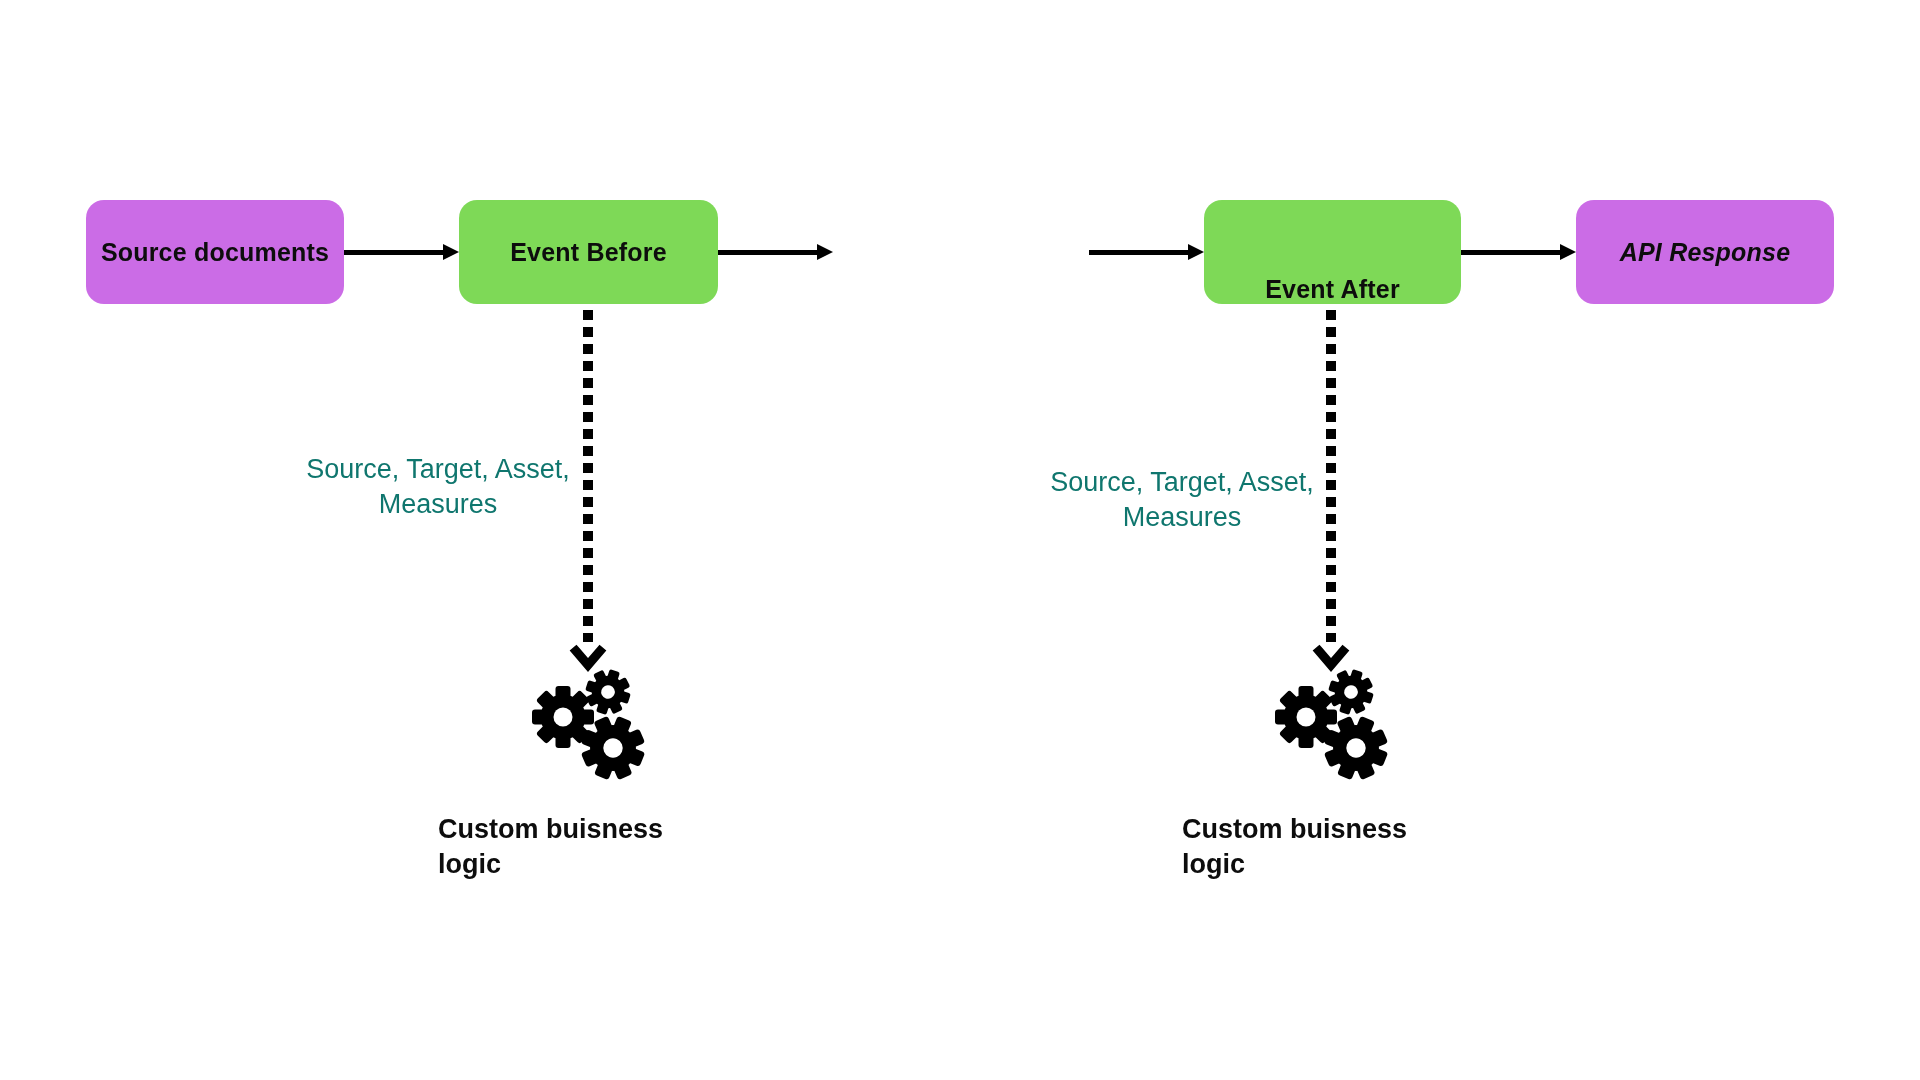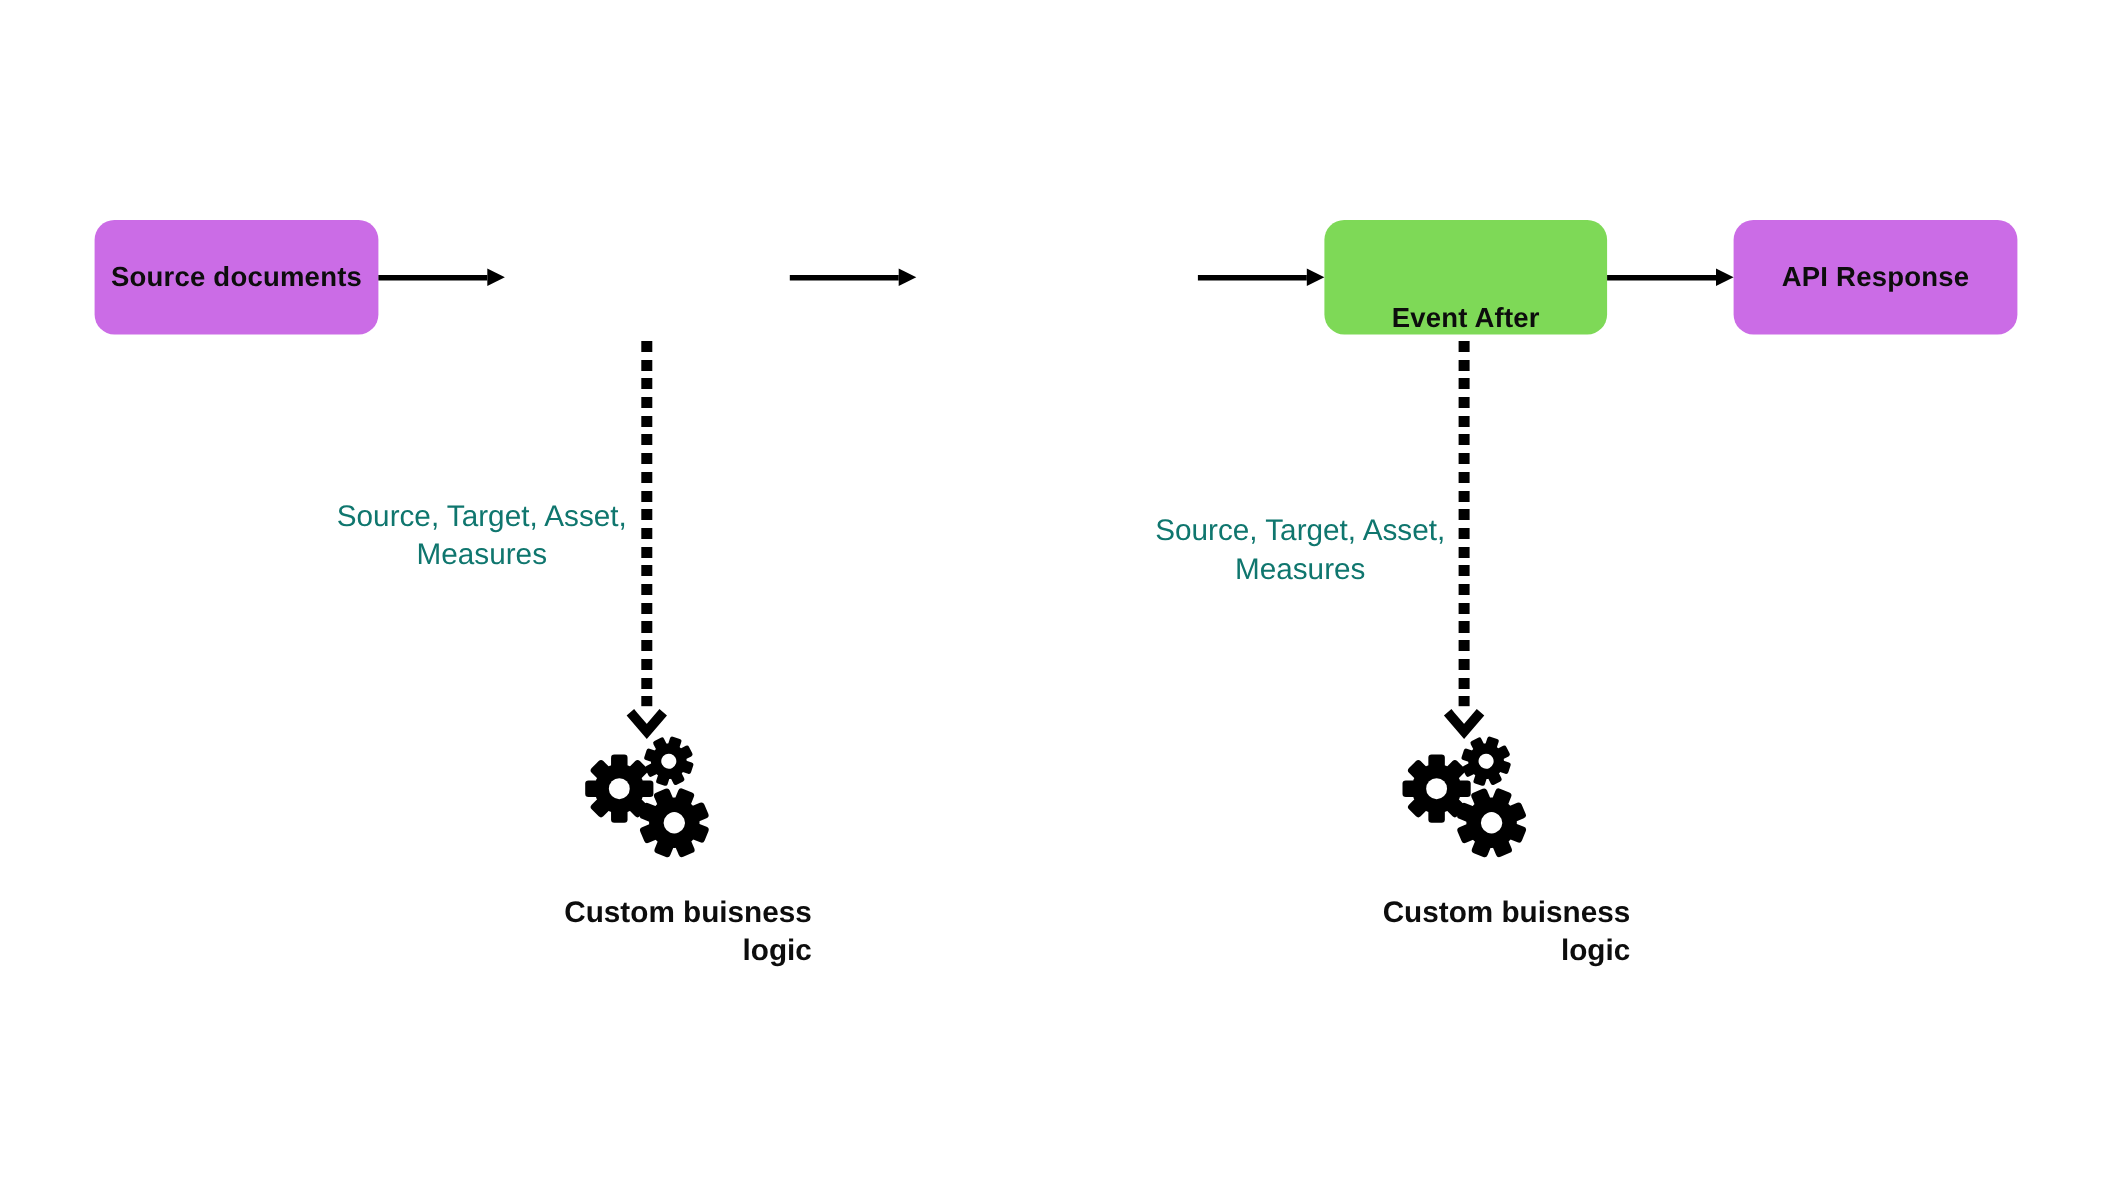--- a/index.html
+++ b/index.html
@@ -12,21 +12,21 @@
     display:flex;align-items:center;justify-content:center;
   }
   .node-label{
     font-size:25px;font-weight:700;color:#0d0d0d;letter-spacing:0.2px;
     text-align:center;white-space:nowrap;
   }
   .n1{left:86px;width:258px;}
   .n2{left:459px;width:259px;}
   .n3{left:833px;width:256px;}
   .n4{left:1204px;width:257px;align-items:flex-end;}
-  .n5{left:1576px;width:258px;}
+  .n5{left:1576px;width:258px;font-style:italic;}
 
   .hline{position:absolute;top:250px;height:5px;background:#000;}
   .hhead{
     position:absolute;top:244px;width:0;height:0;
     border-top:8px solid transparent;border-bottom:8px solid transparent;
     border-left:16px solid #000;
   }
   .a1l{left:344px;width:99px;} .a1h{left:443px;}
   .a2l{left:718px;width:99px;} .a2h{left:817px;}
   .a3l{left:1089px;width:99px;} .a3h{left:1188px;}
@@ -44,21 +44,21 @@
     position:absolute;width:300px;text-align:center;
     font-size:27px;font-weight:400;color:#0f766e;line-height:35px;
   }
   .ann1{left:288px;top:452px;}
   .ann2{left:1032px;top:465px;}
 
   .gears{position:absolute;top:664px;width:116px;height:116px;overflow:visible;}
   .g1{left:530px;} .g2{left:1273px;}
 
   .caption{
-    position:absolute;top:812px;width:300px;text-align:right;
+    position:absolute;top:812px;width:300px;text-align:left;
     font-size:27px;font-weight:700;color:#0d0d0d;line-height:35px;
   }
   .cap1{left:438px;} .cap2{left:1182px;}
 </style>
 </head>
 <body>
 
 <svg width="0" height="0" style="position:absolute" aria-hidden="true">
   <defs>
     <g id="gear">
@@ -75,20 +75,23 @@
       </g>
       <circle r="9.5" fill="#fff"></circle>
     </g>
   </defs>
 </svg>
 
 <div class="stage">
 
   <div class="node n1" style="background: rgb(203, 108, 230);">
     <div class="node-label">Source documents</div>
+  </div>
+  <div class="node n2" style="background: rgb(126, 217, 87);">
+    <div class="node-label">Event Before</div>
   </div>
   <div class="node n4" style="background: rgb(126, 217, 87);">
     <div class="node-label">Event After</div>
   </div>
   <div class="node n5" style="background: rgb(203, 108, 230);">
     <div class="node-label">API Response</div>
   </div>
 
   <div class="hline a1l"></div>
   <div class="hhead a1h"></div>

